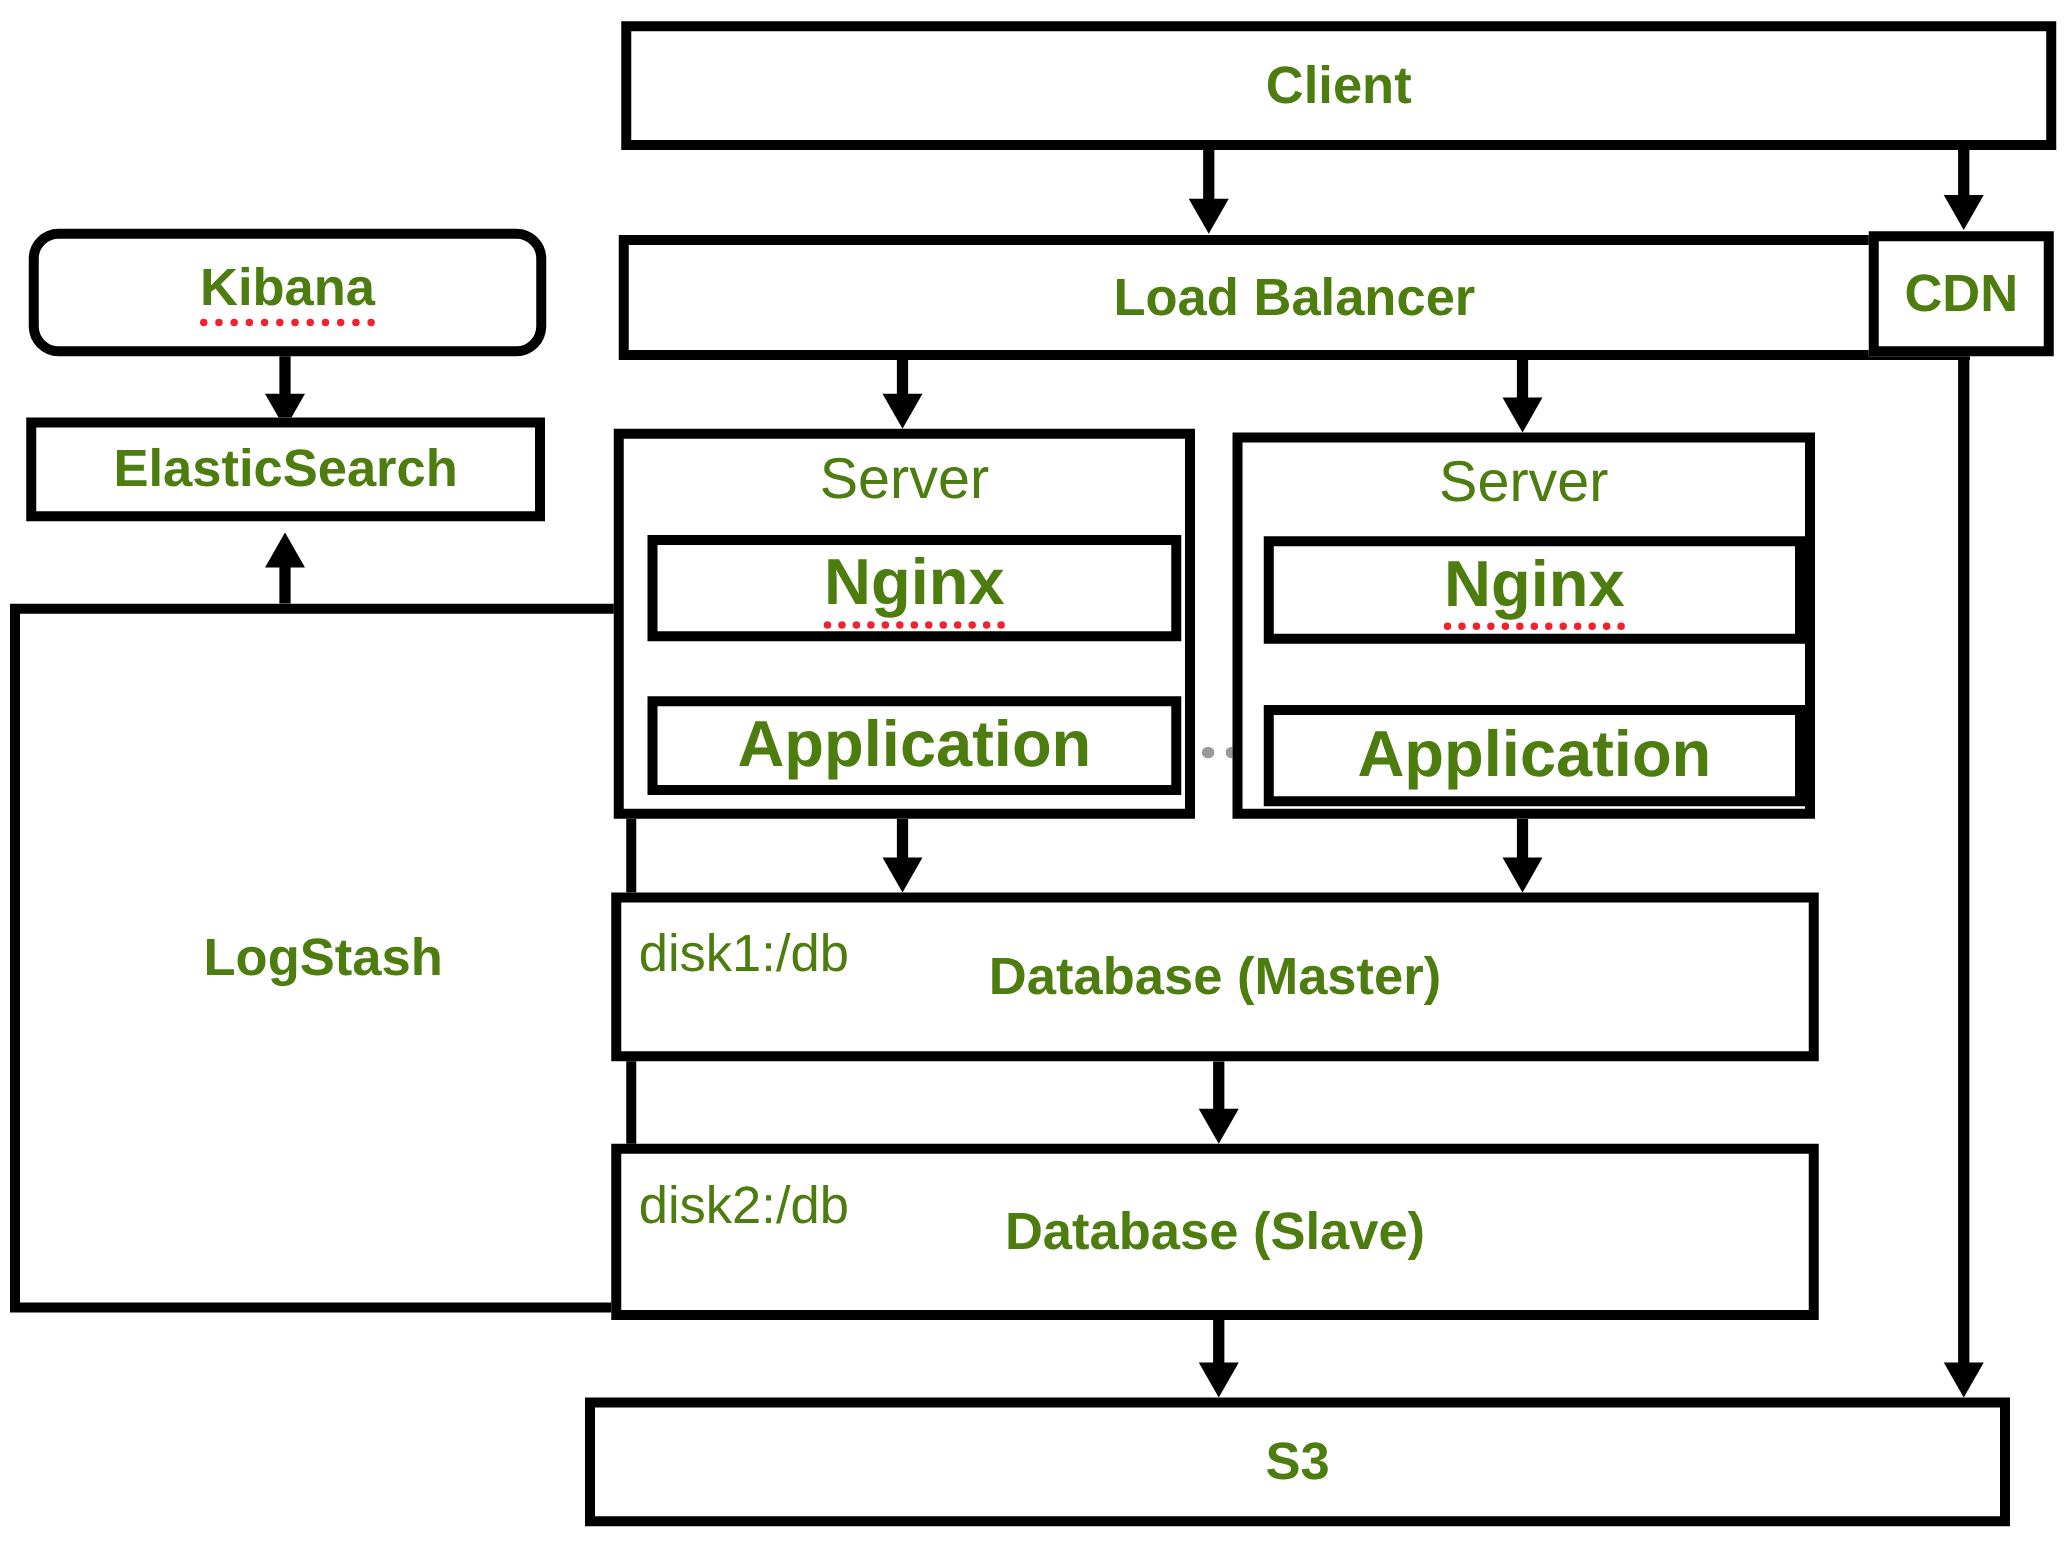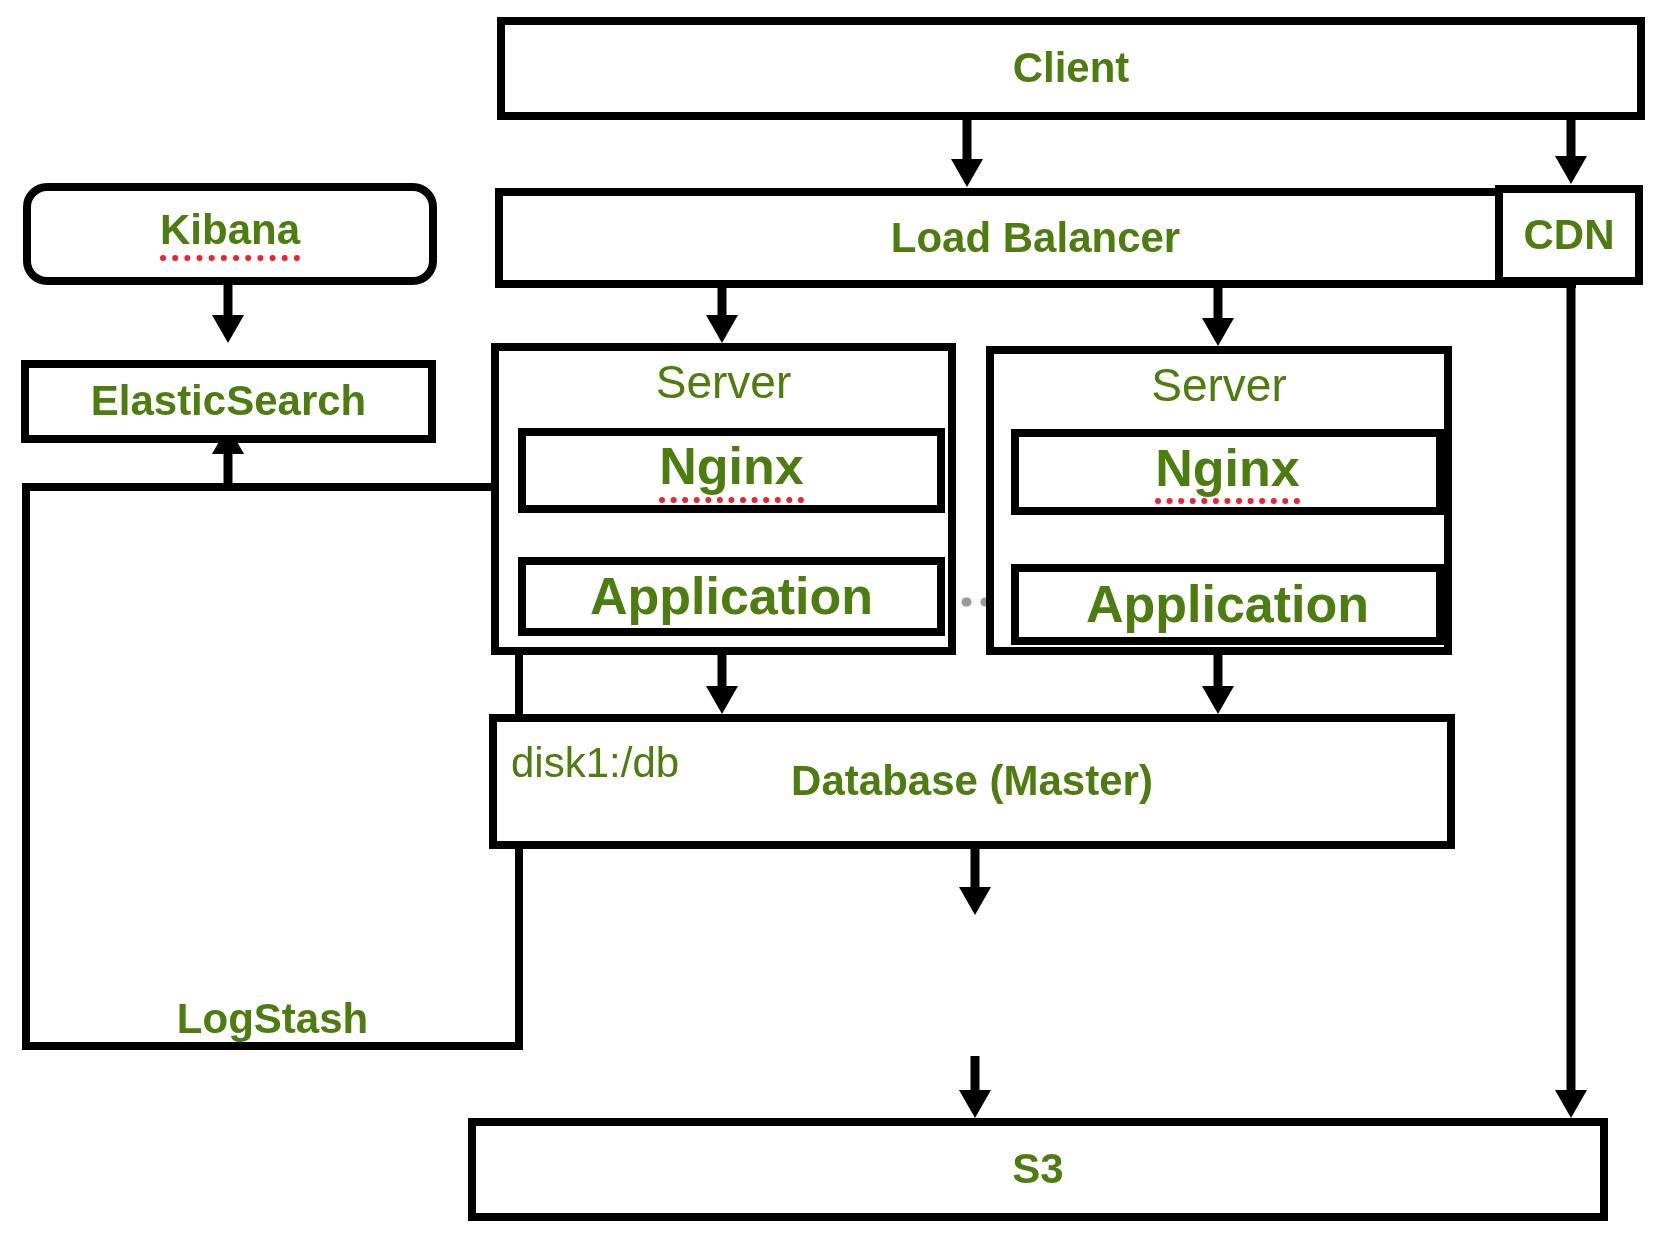--- a/index.html
+++ b/index.html
@@ -24,22 +24,22 @@
   .spell{border-bottom:6px dotted #ee2233;padding-bottom:1px;}
   .disk-label{
     position:absolute;top:18px;left:14px;font-weight:normal;font-size:42px;
   }
   .main-label{display:inline-block;}
   
   .b-client{left:497px;top:17px;width:1148px;height:103px;}
   .b-kibana{left:23px;top:183px;width:414px;height:102px;border-radius:24px;}
   .b-lb{left:495px;top:188px;width:1081px;height:100px;}
   .b-cdn{left:1495px;top:185px;width:148px;height:100px;}
-  .b-es{left:21px;top:360px;width:415px;height:83px;}
-  .b-logstash{left:22px;top:483px;width:501px;height:567px;align-items:flex-end;}
+  .b-es{left:21px;top:334px;width:415px;height:83px;}
+  .b-logstash{left:8px;top:483px;width:501px;height:567px;}
   .b-server1{left:491px;top:343px;width:465px;height:312px;}
   .b-server2{left:986px;top:346px;width:466px;height:309px;}
   .b-nginx1{left:19px;top:77px;width:427px;height:85px;}
   .b-app1{left:19px;top:206px;width:427px;height:79px;}
   .b-nginx2{left:17px;top:75px;width:433px;height:86px;}
   .b-app2{left:17px;top:210px;width:433px;height:81px;}
   .b-dbm{left:489px;top:714px;width:966px;height:135px;}
   .b-dbs{left:489px;top:915px;width:966px;height:141px;}
   .b-s3{left:468px;top:1118px;width:1140px;height:103px;}
   #arrow-layer{position:absolute;left:0;top:0;width:1656px;height:1238px;pointer-events:none;}
@@ -183,18 +183,22 @@
     <div class="inner-box b-app2">
       <span class="main-label">Application</span>
     </div>
   </div>
 
   <div class="box b-dbm">
     <span class="disk-label">disk1:/db</span>
     <span class="main-label">Database (Master)</span>
   </div>
 
+  <div class="box b-dbs">
+    <span class="disk-label">disk2:/db</span>
+    <span class="main-label">Database (Slave)</span>
+  </div>
 
   <div class="box b-s3">
     <span class="main-label">S3</span>
   </div>
 
 </div>
 
 </body></html>

